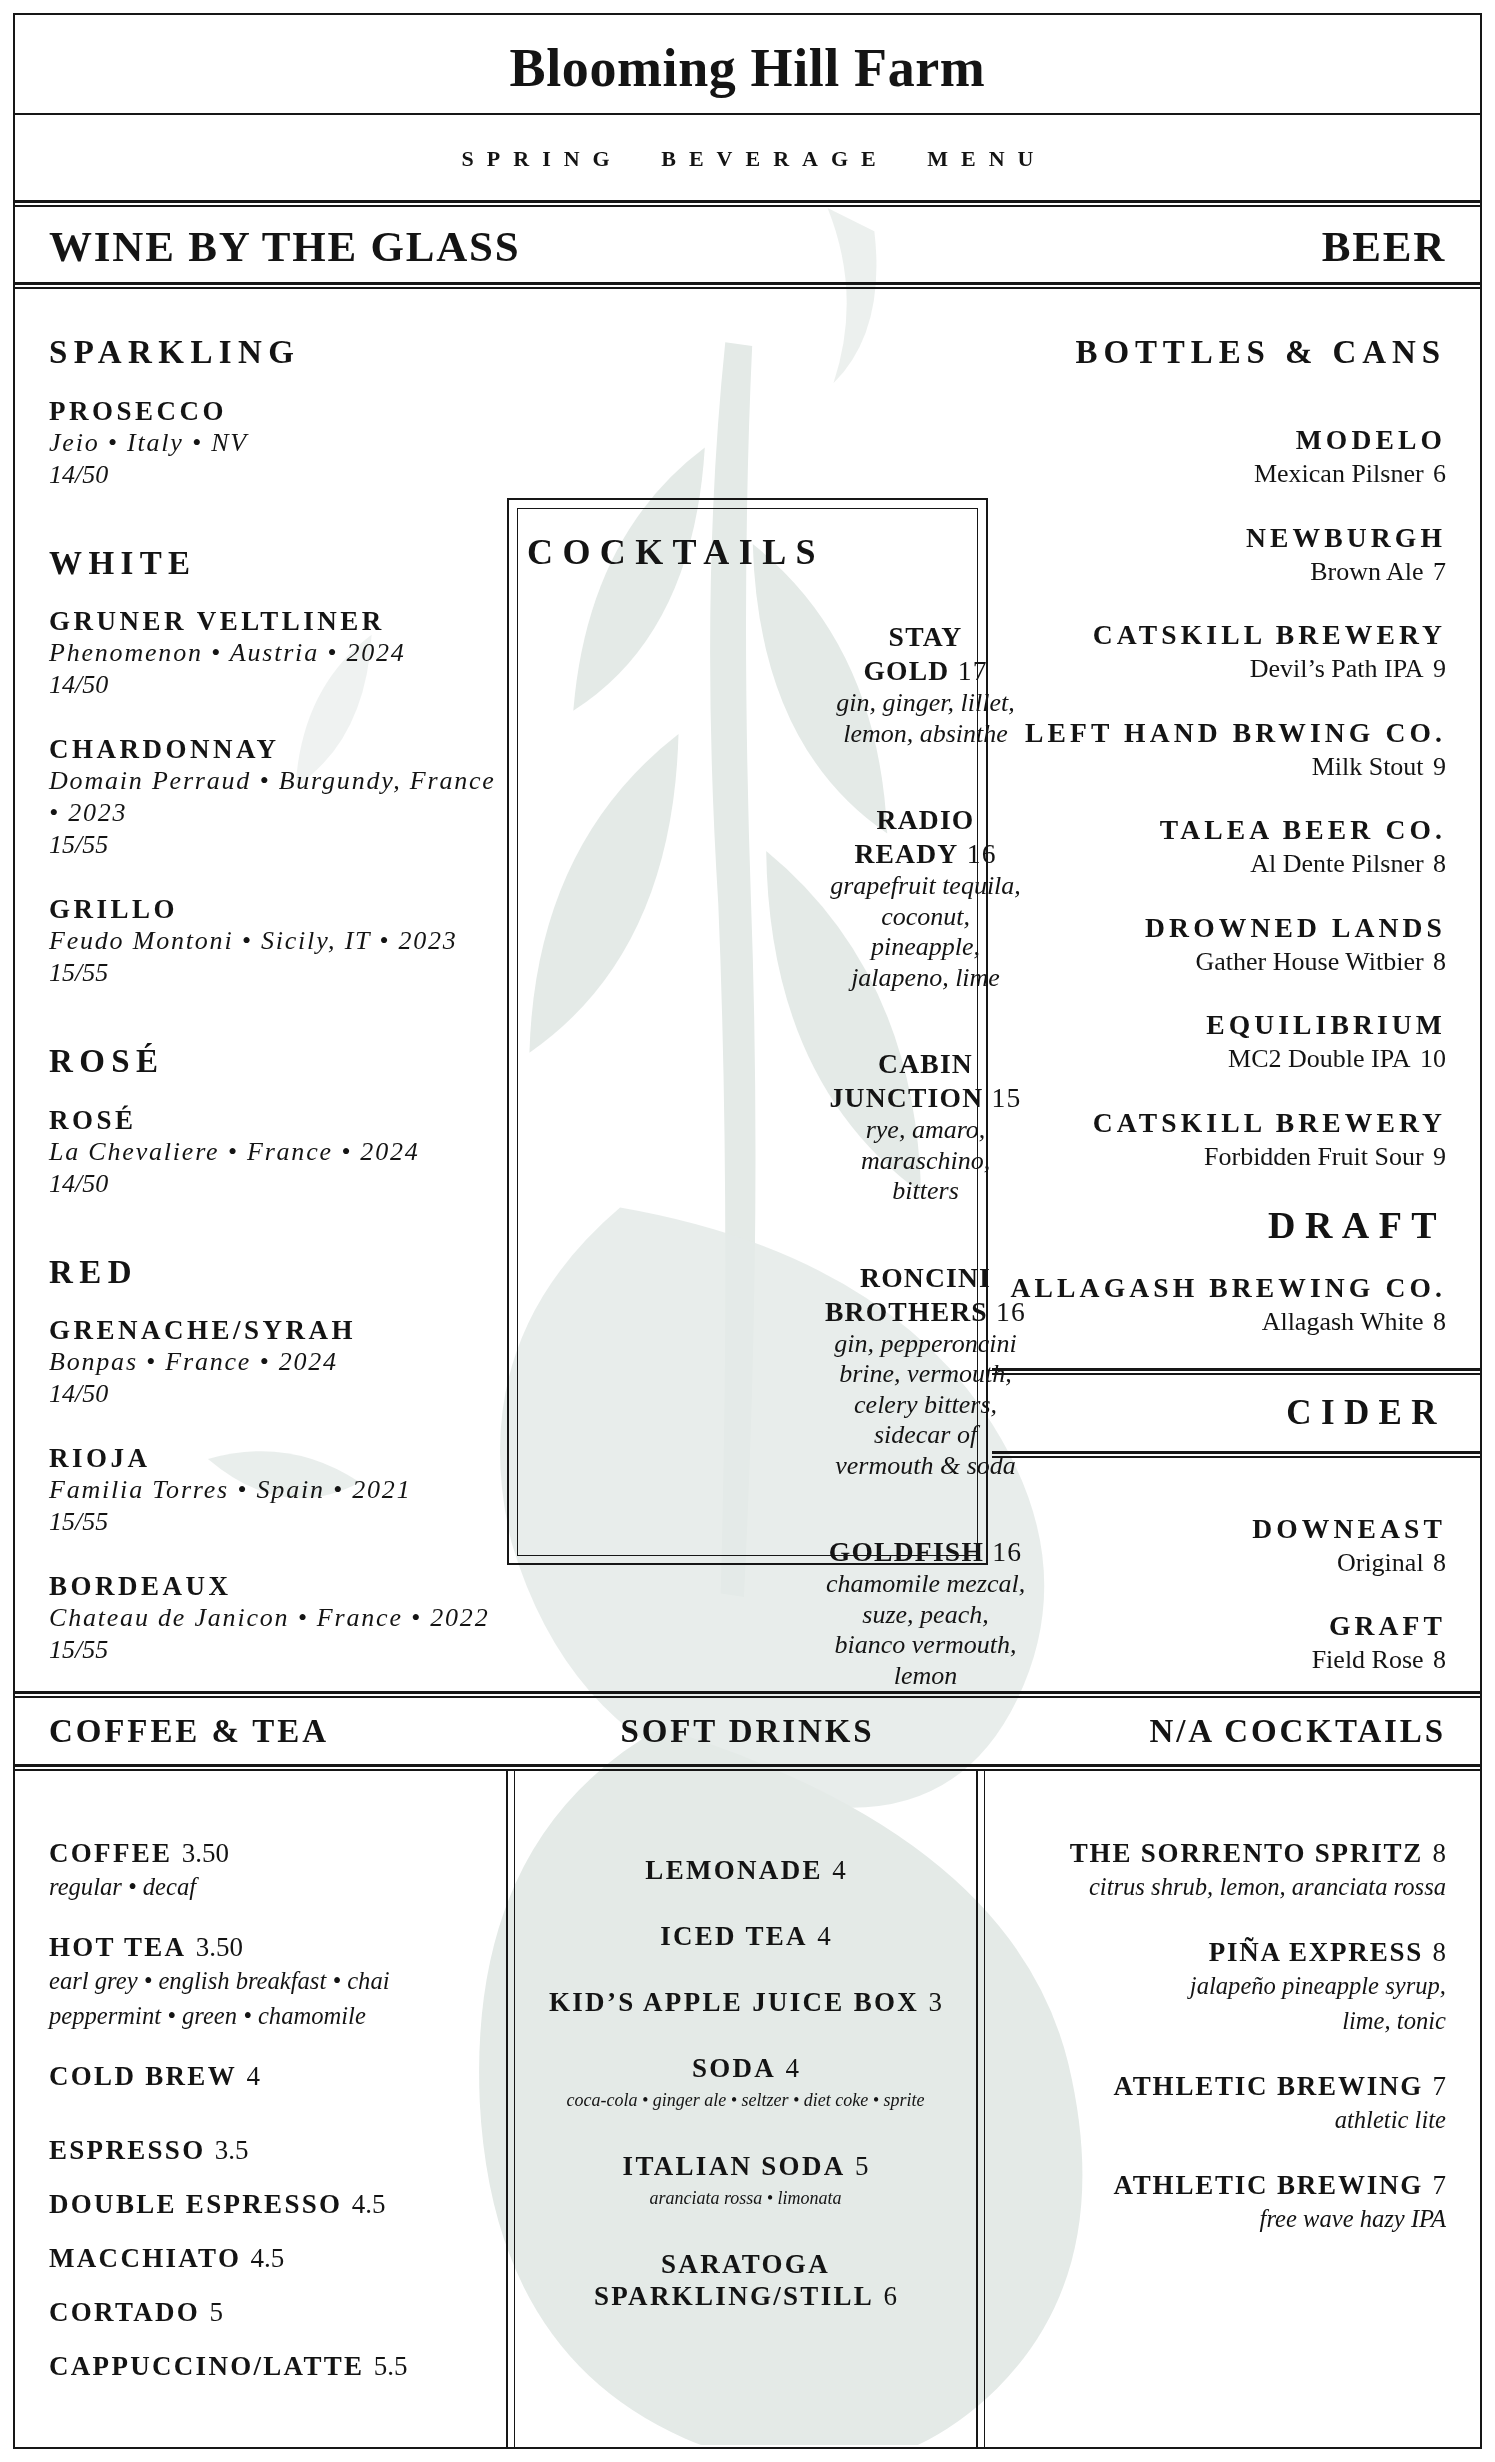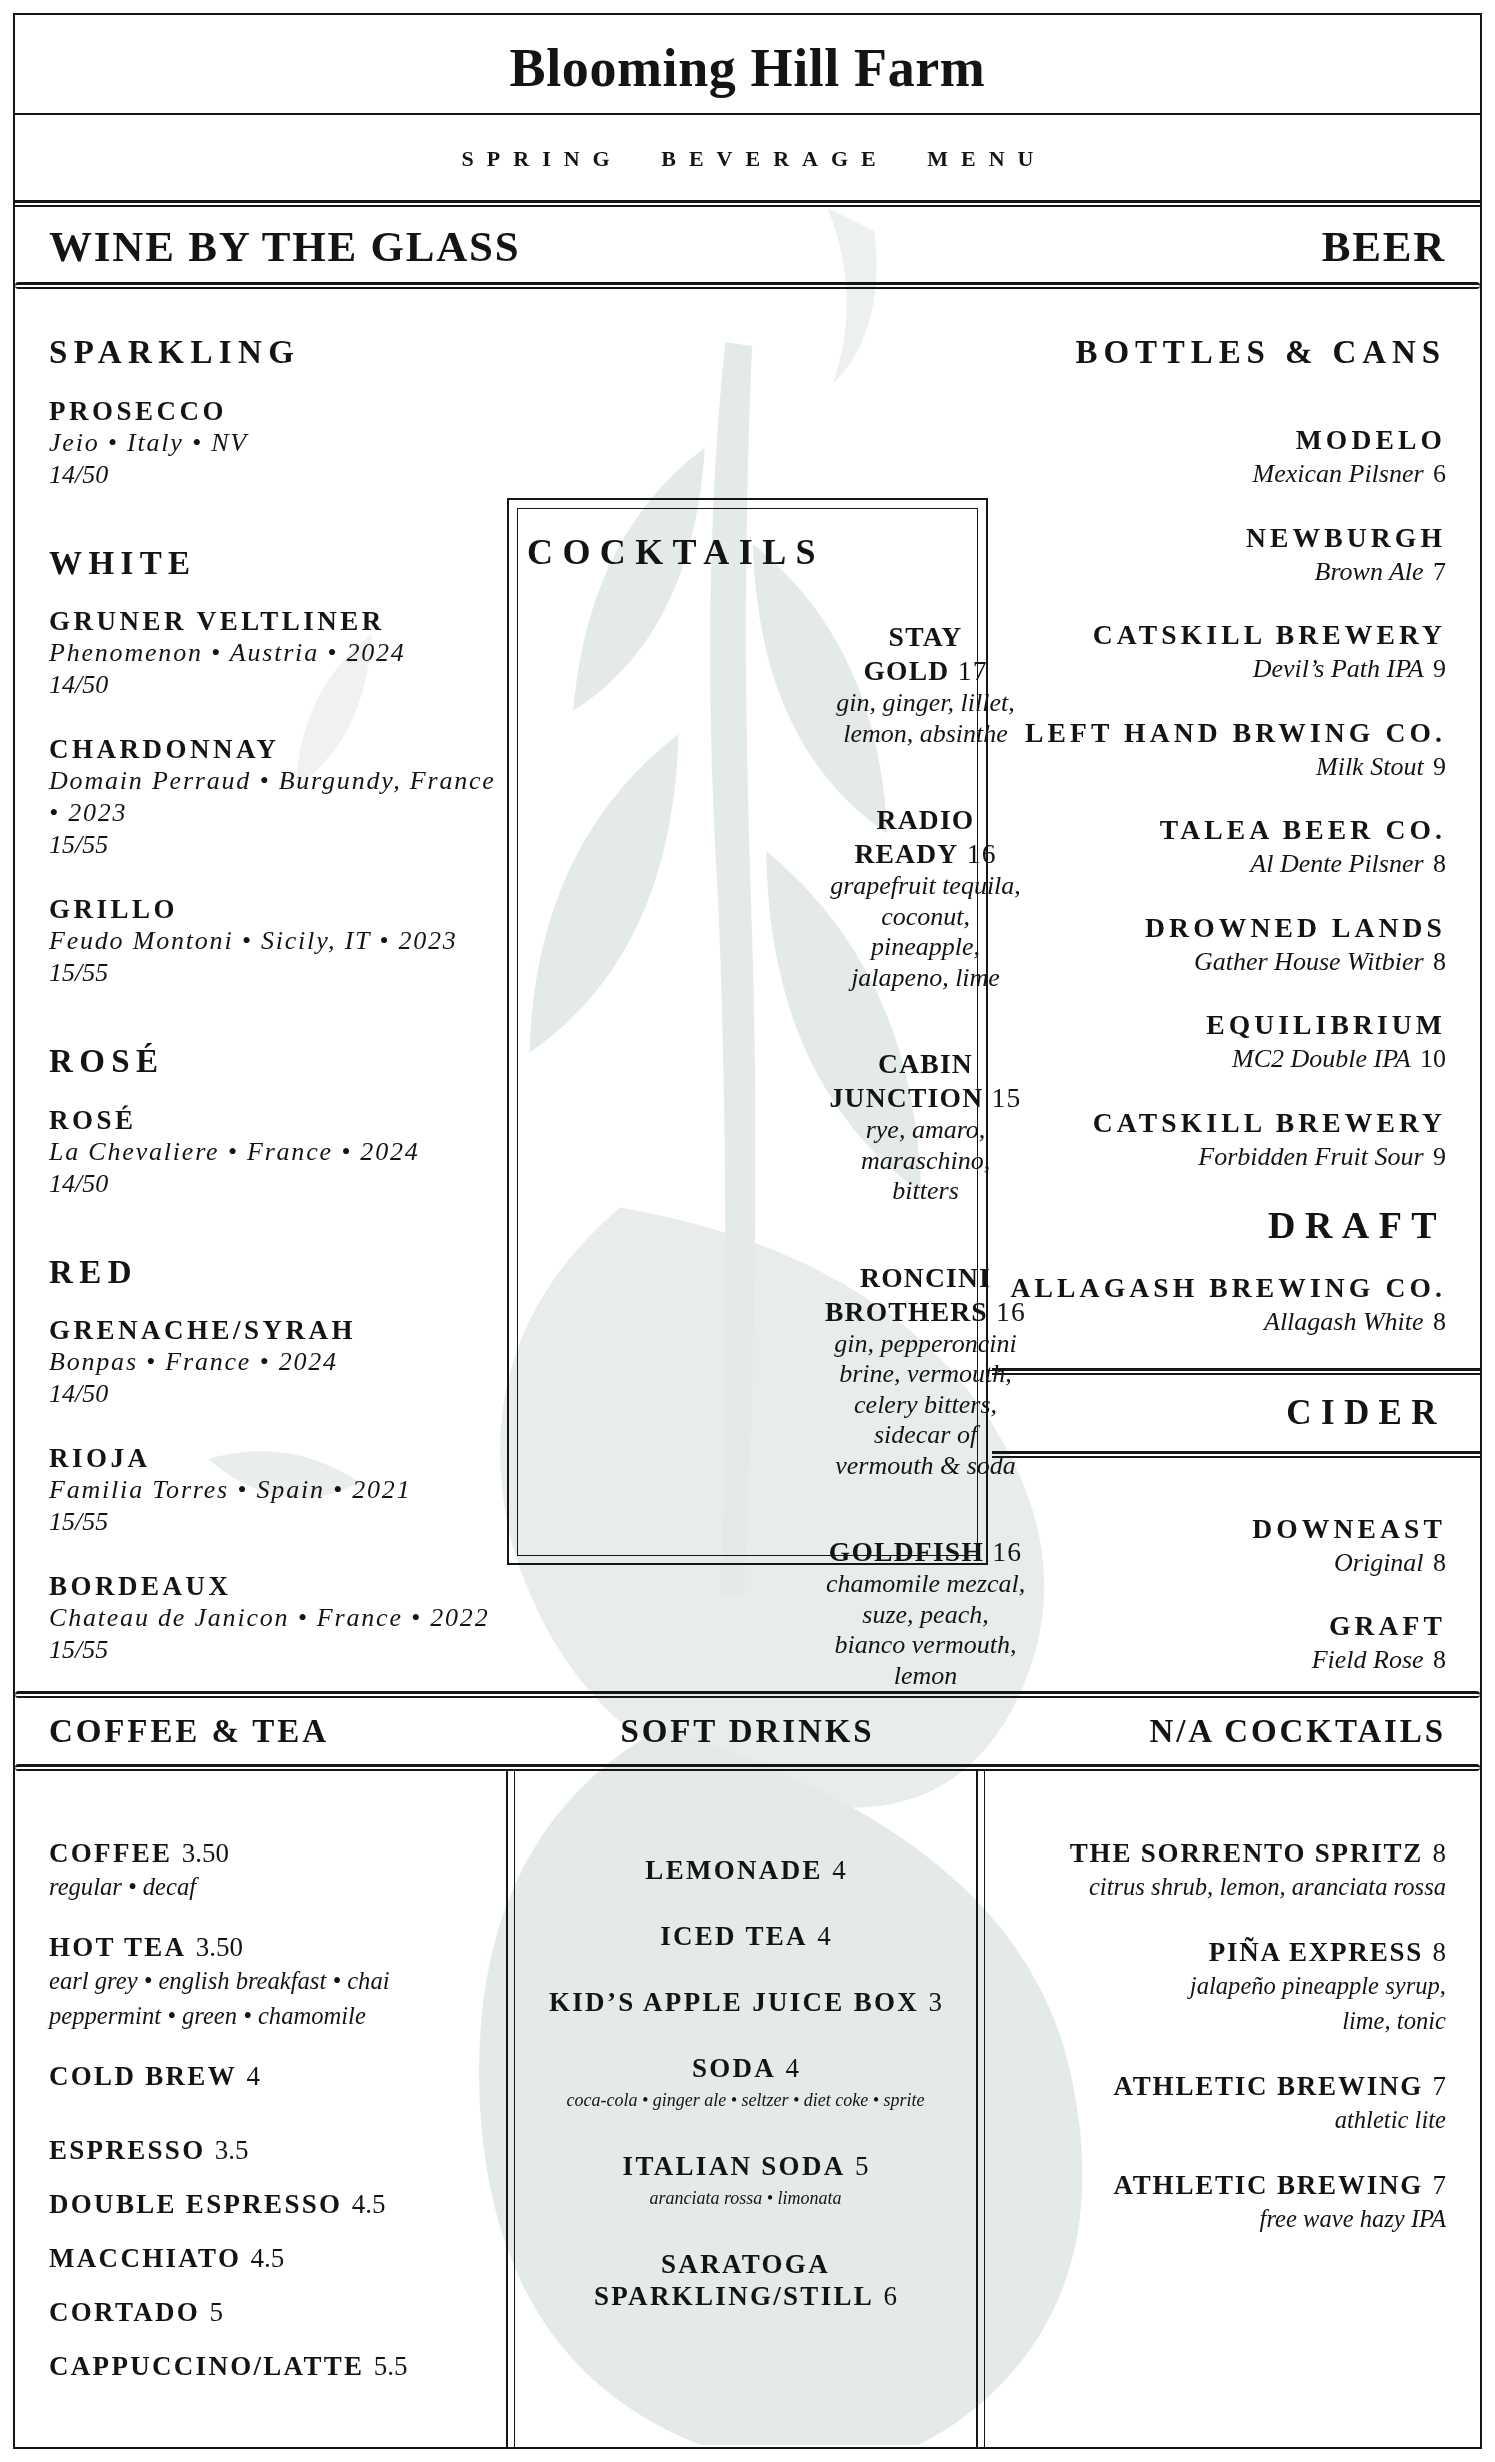--- a/index.html
+++ b/index.html
@@ -9,21 +9,21 @@
     font-family:"Liberation Serif","DejaVu Serif",serif;
     color:#141414; position:relative;
   }
   .page {
     position:absolute; inset:13px;
     border:2.9px solid #161616;
     display:flex; flex-direction:column;
     overflow:hidden; background:transparent;
   }
   .bg-art { position:absolute; inset:0; z-index:0; pointer-events:none; }
-  .layer { position:relative; z-index:1;border-radius:14px; }
+  .layer { position:relative; z-index:1; }
 
   
   .thin-rule { border-top:2.3px solid #161616; }
   .double-rule { height:7px; border-top:3.5px solid #161616; border-bottom:2.3px solid #161616; }
 
   
   .masthead { text-align:center; padding-top:23.5px; }
   .title { font-size:54px; font-weight:bold; letter-spacing:0.6px; line-height:1.1; }
   .masthead .thin-rule { margin-top:15.2px; }
   .subtitle {
@@ -48,21 +48,21 @@
 
   .wine-item { margin-bottom:32px; }
   .wi-name  { font-size:27px; font-weight:bold; letter-spacing:3.5px; line-height:32px; }
   .wi-detail{ font-size:26px; font-style:italic; letter-spacing:1.8px; line-height:32px; }
   .wi-price { font-size:26px; font-style:italic; line-height:32px; }
 
   .col-beer .sec-head { margin:45px 0 52px; letter-spacing:5.9px; }
   .beer-item { margin-bottom:30.5px; }
   .bi-name { font-size:27.6px; font-weight:bold; letter-spacing:4.1px; line-height:34px; }
   .bi-sub  { font-size:26px; line-height:33px; }
-  .bi-style{ font-style:italic; }
+  .bi-style{ }
   .bi-price{ font-style:normal; margin-left:9.4px; }
 
   .draft-head { font-size:38px; font-weight:bold; letter-spacing:9.4px; margin:3.5px 0 23.5px; }
   .col-rule { margin-right:-34px; margin-top:17.6px; }
   .cider-head { font-size:35px; font-weight:bold; letter-spacing:9.4px; margin:17.6px 0; }
   .cider-item-1 { margin-top:54px; }
   .cider-item-2 { margin-top:28px; }
 
   
   .cocktail-box {

